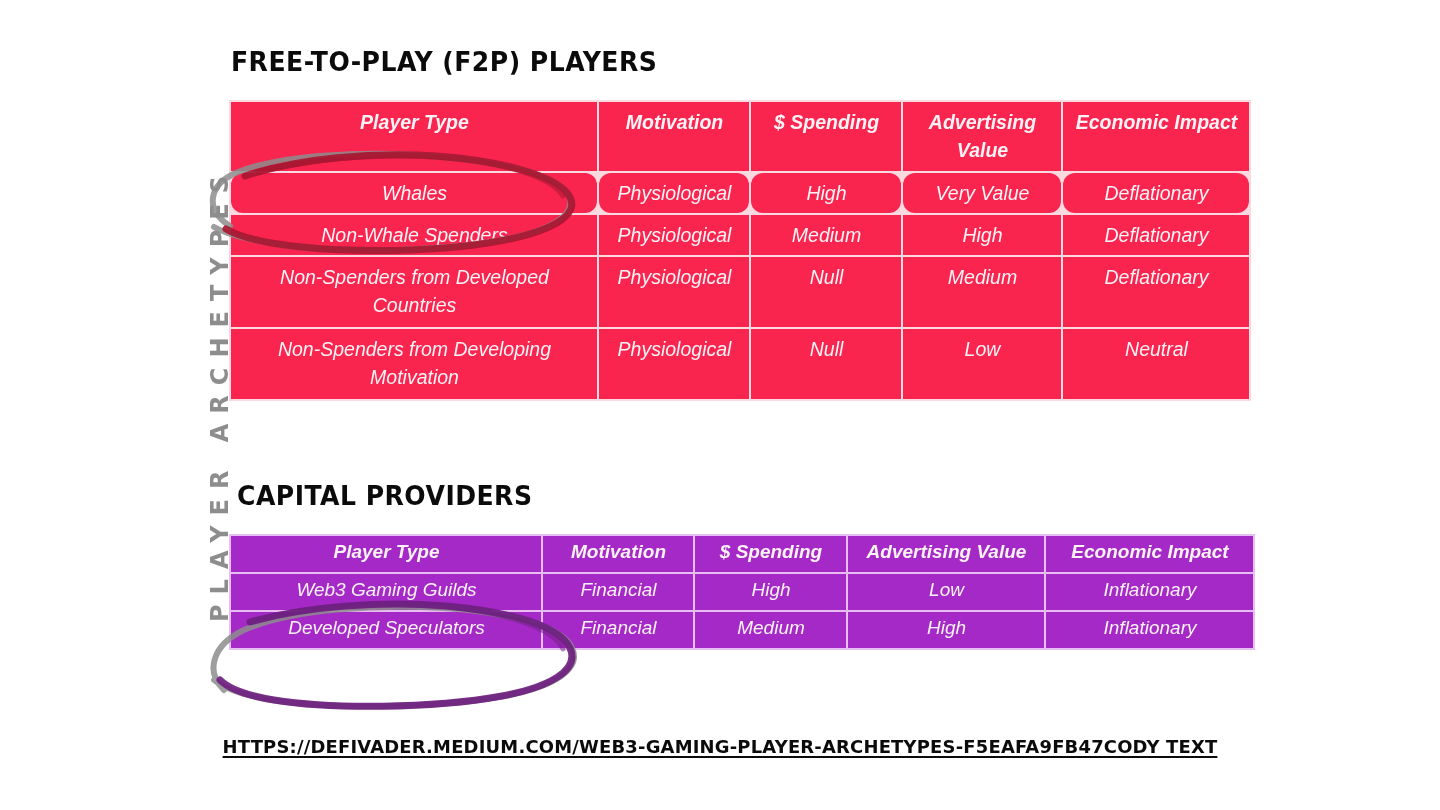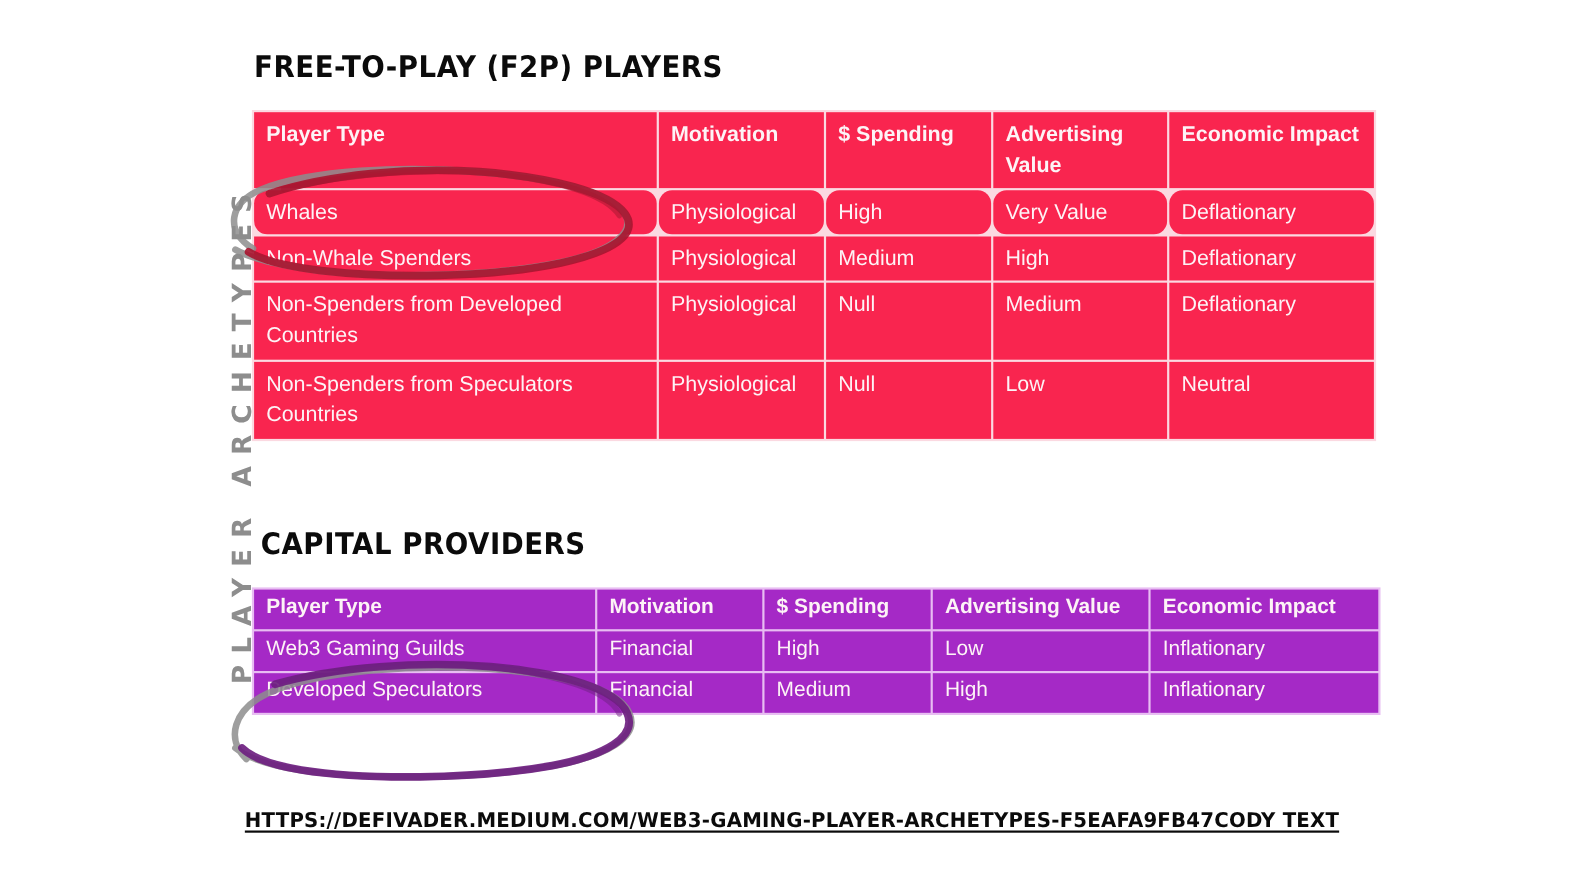--- a/index.html
+++ b/index.html
@@ -56,25 +56,26 @@
   #title-cap { left: 237px; top: 480px; }
 
   
   .tbl {
     position: absolute;
     border-collapse: separate;
     border-spacing: 2px;
     table-layout: fixed;
   }
   .tbl td, .tbl th {
-    text-align: left;
+    text-align: center;
     vertical-align: top;
     color: #fdf3f6;
     font-family: "Liberation Sans", sans-serif;
     padding: 6px 10px 6px 11px;
+    font-style: italic;
   }
   .tbl th {
     font-weight: bold;
   }
   .tbl td {
     font-weight: normal;
   }
 
   
   #table-f2p {
@@ -183,21 +184,21 @@
         <td>Deflationary</td>
       </tr>
       <tr class="r3">
         <td>Non-Spenders from Developed Countries</td>
         <td>Physiological</td>
         <td>Null</td>
         <td>Medium</td>
         <td>Deflationary</td>
       </tr>
       <tr class="r4">
-        <td>Non-Spenders from Speculators Countries</td>
+        <td>Non-Spenders from Developing Motivation</td>
         <td>Physiological</td>
         <td>Null</td>
         <td>Low</td>
         <td>Neutral</td>
       </tr>
     </tbody>
   </table>
 
   <div class="section-title" id="title-cap">CAPITAL PROVIDERS</div>
 

